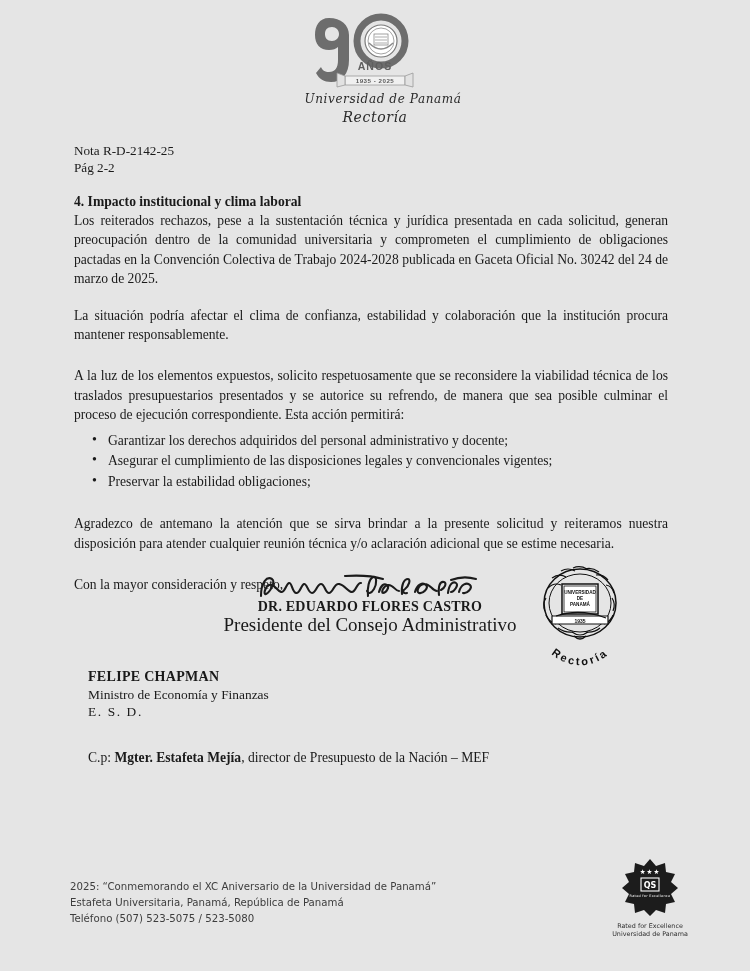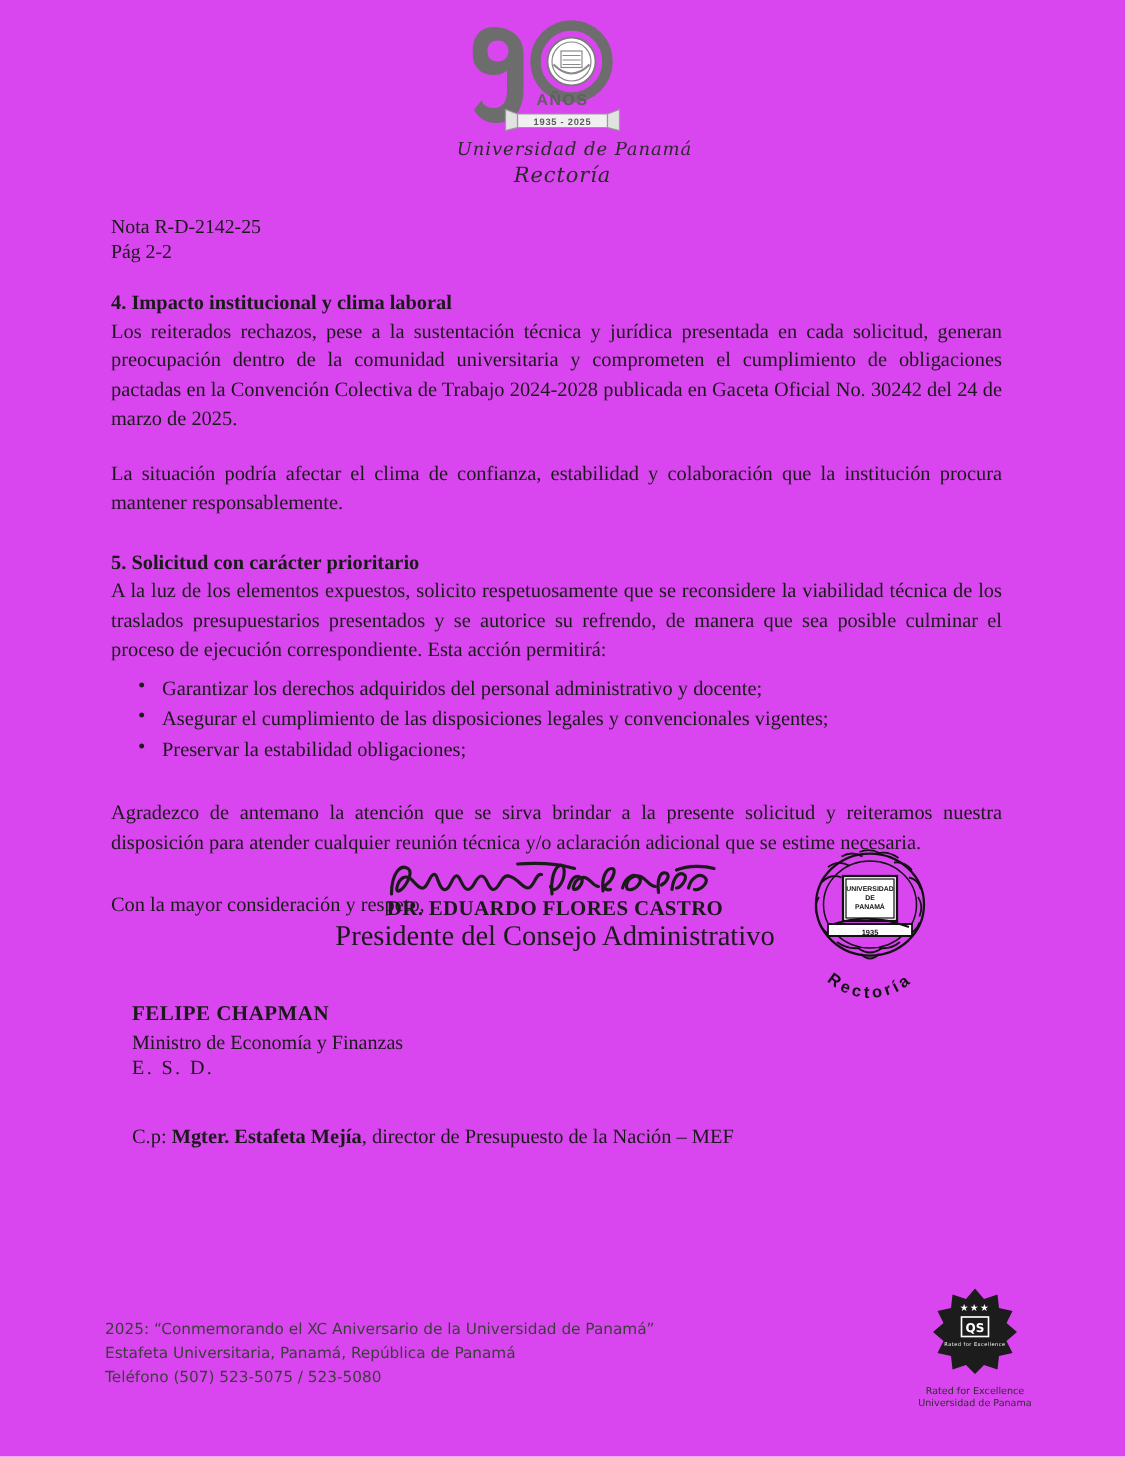--- a/index.html
+++ b/index.html
@@ -4,21 +4,21 @@
 <style>
   html, body {
     margin: 0;
     padding: 0;
     background: #ffffff;
   }
   .page {
     position: relative;
     width: 750px;
     height: 971px;
-    background: #d946ef;
+    background: #e5e5e5;
     overflow: hidden;
     font-family: "Liberation Serif", serif;
     color: #1a1a1a;
   }
 
   
   .letterhead {
     position: absolute;
     top: 10px;
     left: 0;
@@ -230,21 +230,20 @@
 
   <div class="body">
 
     <div class="sec-head">4. Impacto institucional y clima laboral</div>
     <p class="para">Los reiterados rechazos, pese a la sustentación técnica y jurídica presentada en cada solicitud, generan preocupación dentro de la comunidad universitaria y comprometen el cumplimiento de obligaciones pactadas en la Convención Colectiva de Trabajo 2024-2028 publicada en Gaceta Oficial No. 30242 del 24 de marzo de 2025.</p>
     <div class="gap-md"></div>
     <p class="para">La situación podría afectar el clima de confianza, estabilidad y colaboración que la institución procura mantener responsablemente.</p>
 
     <div class="gap-lg"></div>
 
-    <div class="sec-head">5. Solicitud con carácter prioritario</div>
     <p class="para">A la luz de los elementos expuestos, solicito respetuosamente que se reconsidere la viabilidad técnica de los traslados presupuestarios presentados y se autorice su refrendo, de manera que sea posible culminar el proceso de ejecución correspondiente. Esta acción permitirá:</p>
 
     <ul class="bullets">
       <li>Garantizar los derechos adquiridos del personal administrativo y docente;</li>
       <li>Asegurar el cumplimiento de las disposiciones legales y convencionales vigentes;</li>
       <li>Preservar la estabilidad obligaciones;</li>
     </ul>
 
     <div class="gap-lg"></div>
     <p class="para">Agradezco de antemano la atención que se sirva brindar a la presente solicitud y reiteramos nuestra disposición para atender cualquier reunión técnica y/o aclaración adicional que se estime necesaria.</p>

